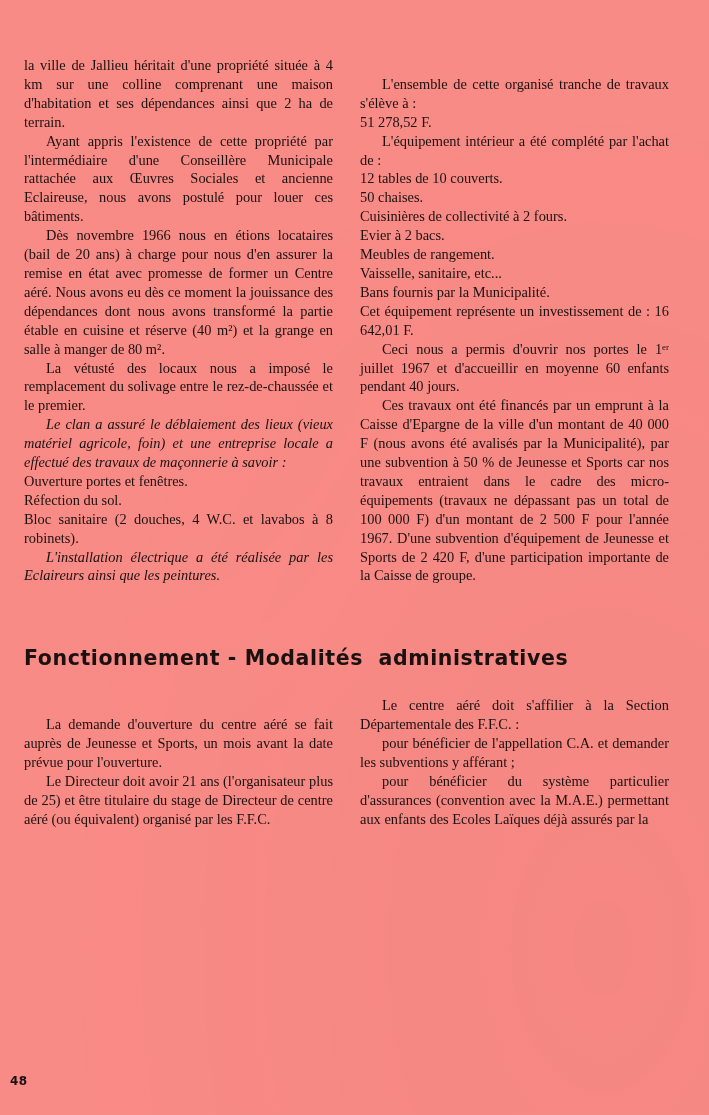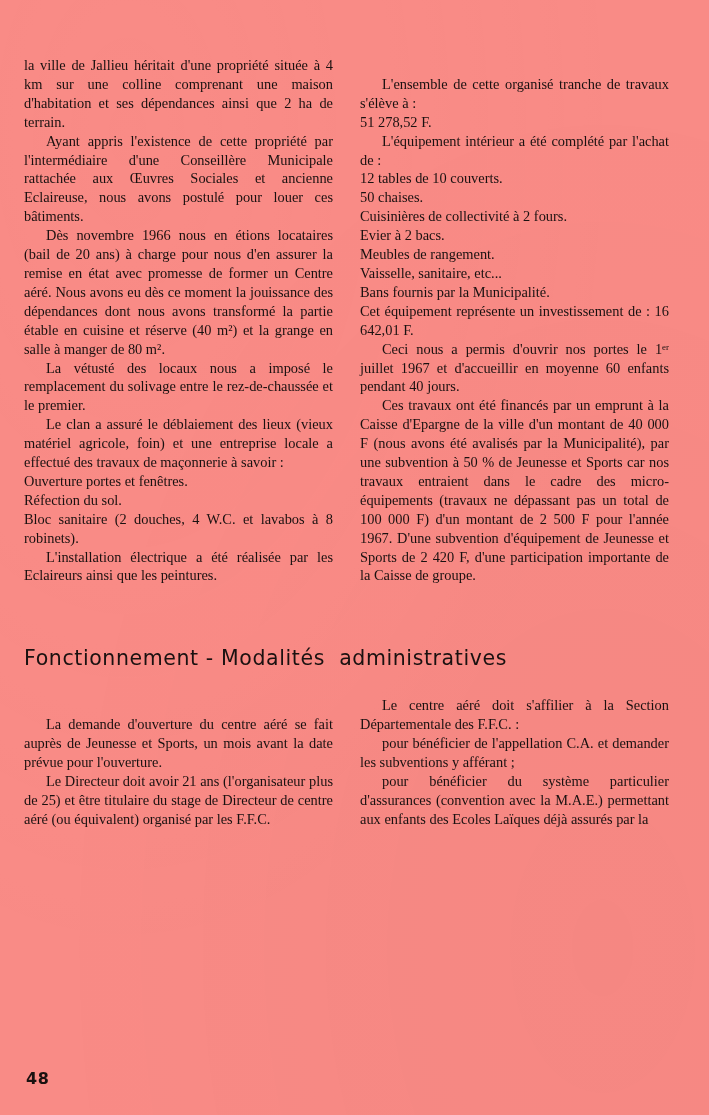--- a/index.html
+++ b/index.html
@@ -43,55 +43,55 @@
     -webkit-hyphens: none;
     hyphens: none;
     color: #1a1110;
   }
   p.indent {
     text-indent: 22px;
   }
   
   p.para + p.para { margin-top: 0px; }
   p.gap { margin-top: 9px; }
-  p.gap-lg { margin-top: 13px; }
+  p.gap-lg { margin-top: 13px; font-style: italic; }
 
   
   p.flush { text-indent: 0; }
 
   sup {
     font-size: 0.62em;
     vertical-align: 0.45em;
     line-height: 0;
   }
 
   
   .section-head {
     margin: 0;
     padding: 0;
     font-family: "DejaVu Sans", "Liberation Sans", sans-serif;
-    font-weight: normal;
+    font-weight: bold;
     font-size: 20.5px;
     letter-spacing: 0.6px;
     color: #1a1110;
     white-space: pre;
   }
   .head-wrap {
     margin-top: 61px;
     margin-bottom: 26px;
   }
 
   
   .folio {
     position: absolute;
-    left: 26px;
+    left: 10px;
     bottom: 27px;
     font-family: "DejaVu Sans", "Liberation Sans", sans-serif;
     font-weight: bold;
-    font-size: 16px;
+    font-size: 12px;
     letter-spacing: 0.5px;
     color: #1a1110;
   }
 
   
   .grain {
     position: absolute;
     inset: 0;
     pointer-events: none;
     background:

